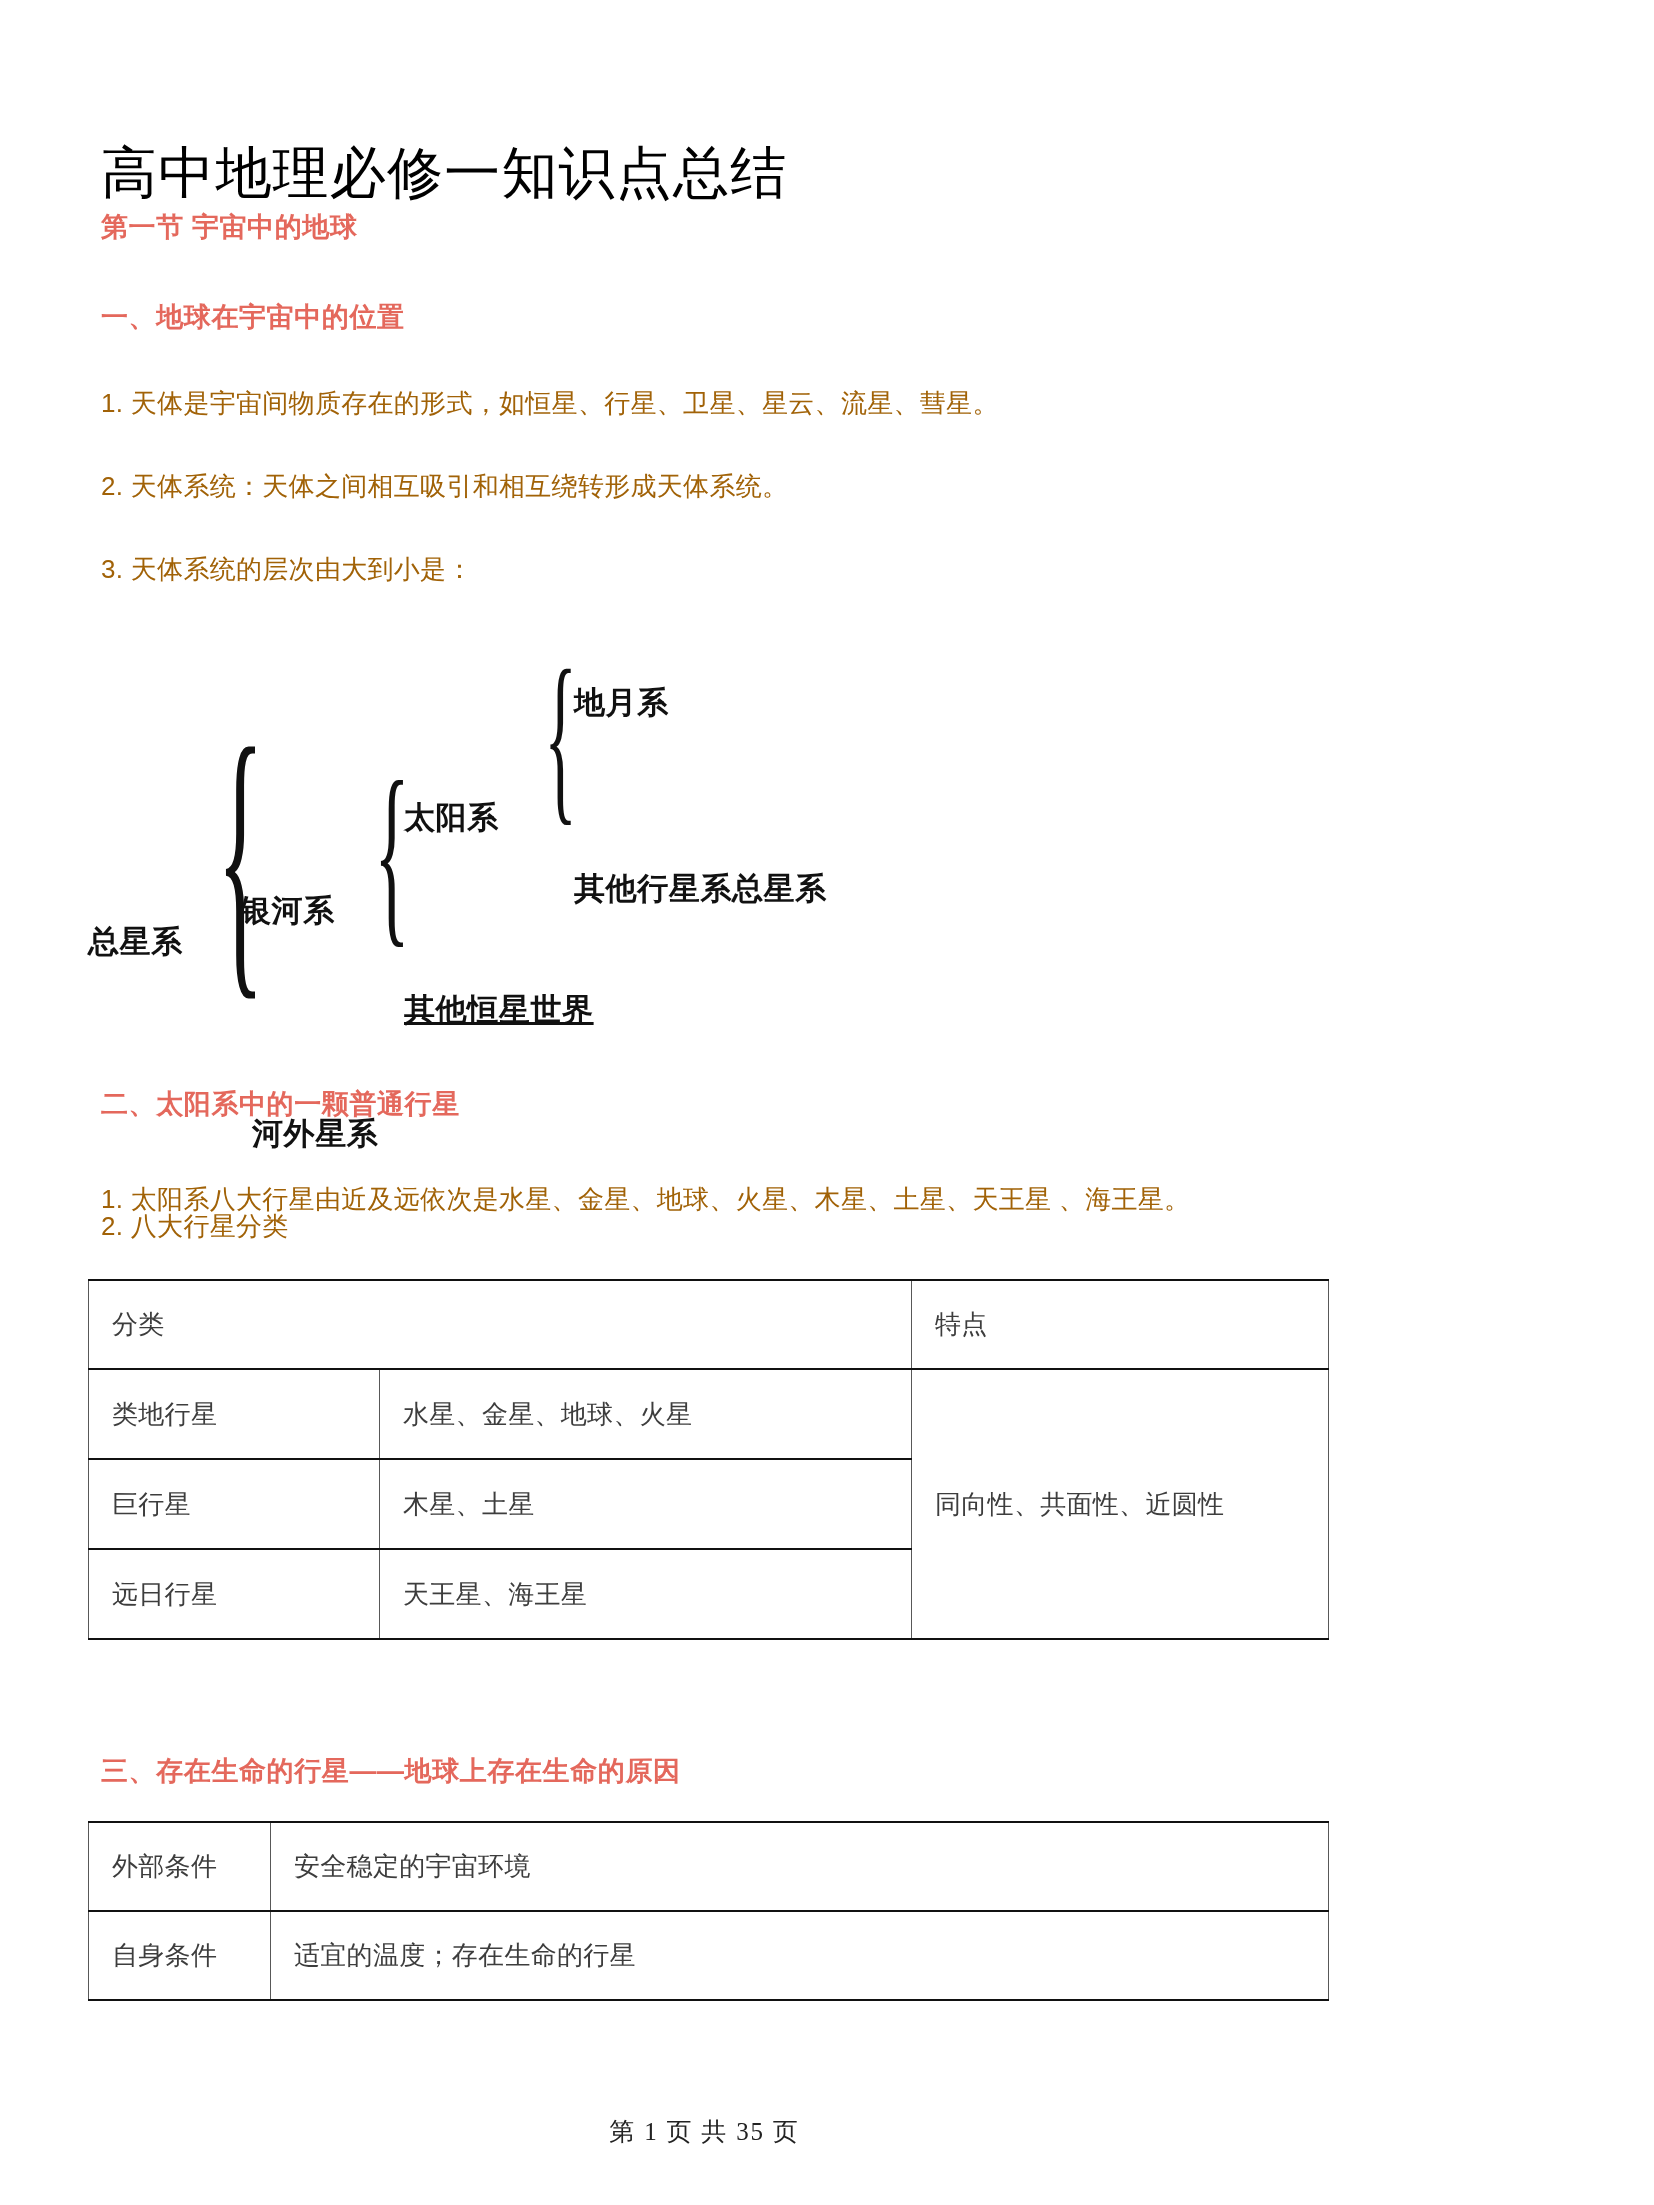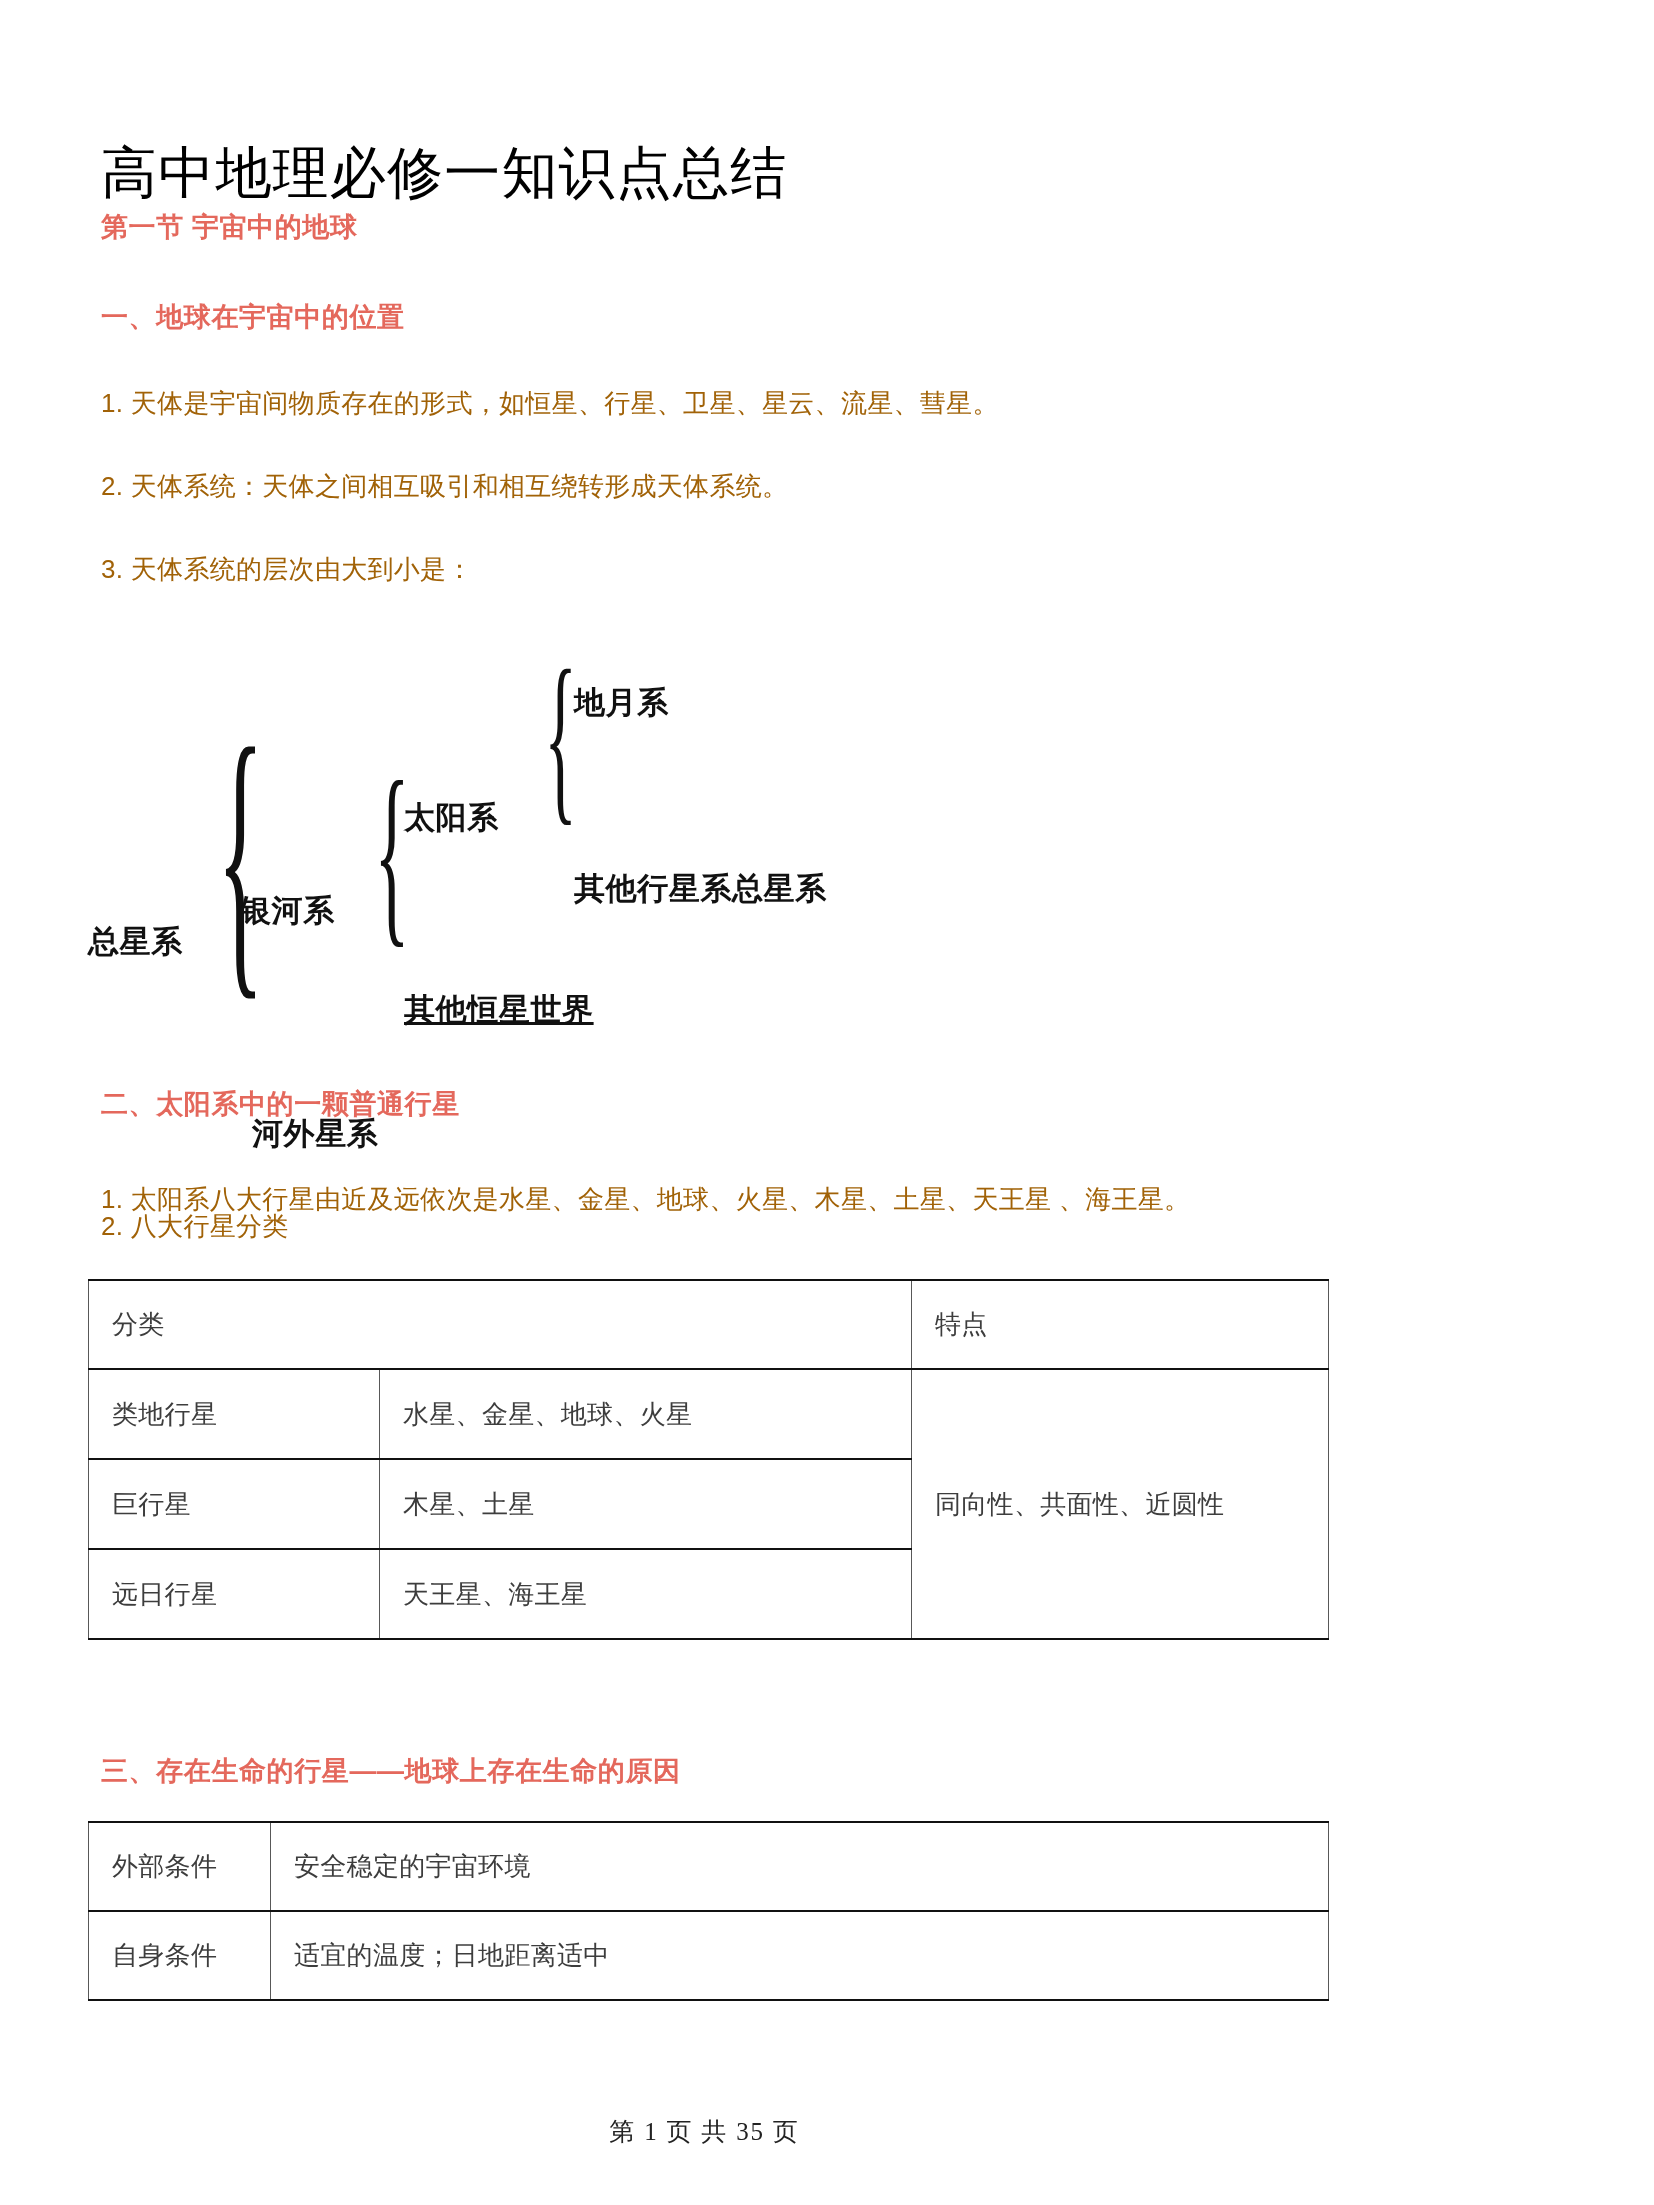--- a/index.html
+++ b/index.html
@@ -215,21 +215,21 @@
       <col style="width:182px">
       <col style="width:1058px">
     </colgroup>
     <tbody>
       <tr>
         <td>外部条件</td>
         <td>安全稳定的宇宙环境</td>
       </tr>
       <tr>
         <td>自身条件</td>
-        <td>适宜的温度；日地距离适中</td>
+        <td>适宜的温度；存在生命的行星</td>
       </tr>
     </tbody>
   </table>
 
   <div class="footer">第 1 页 共 35 页</div>
 
 </div>
 
 
 </body></html>

